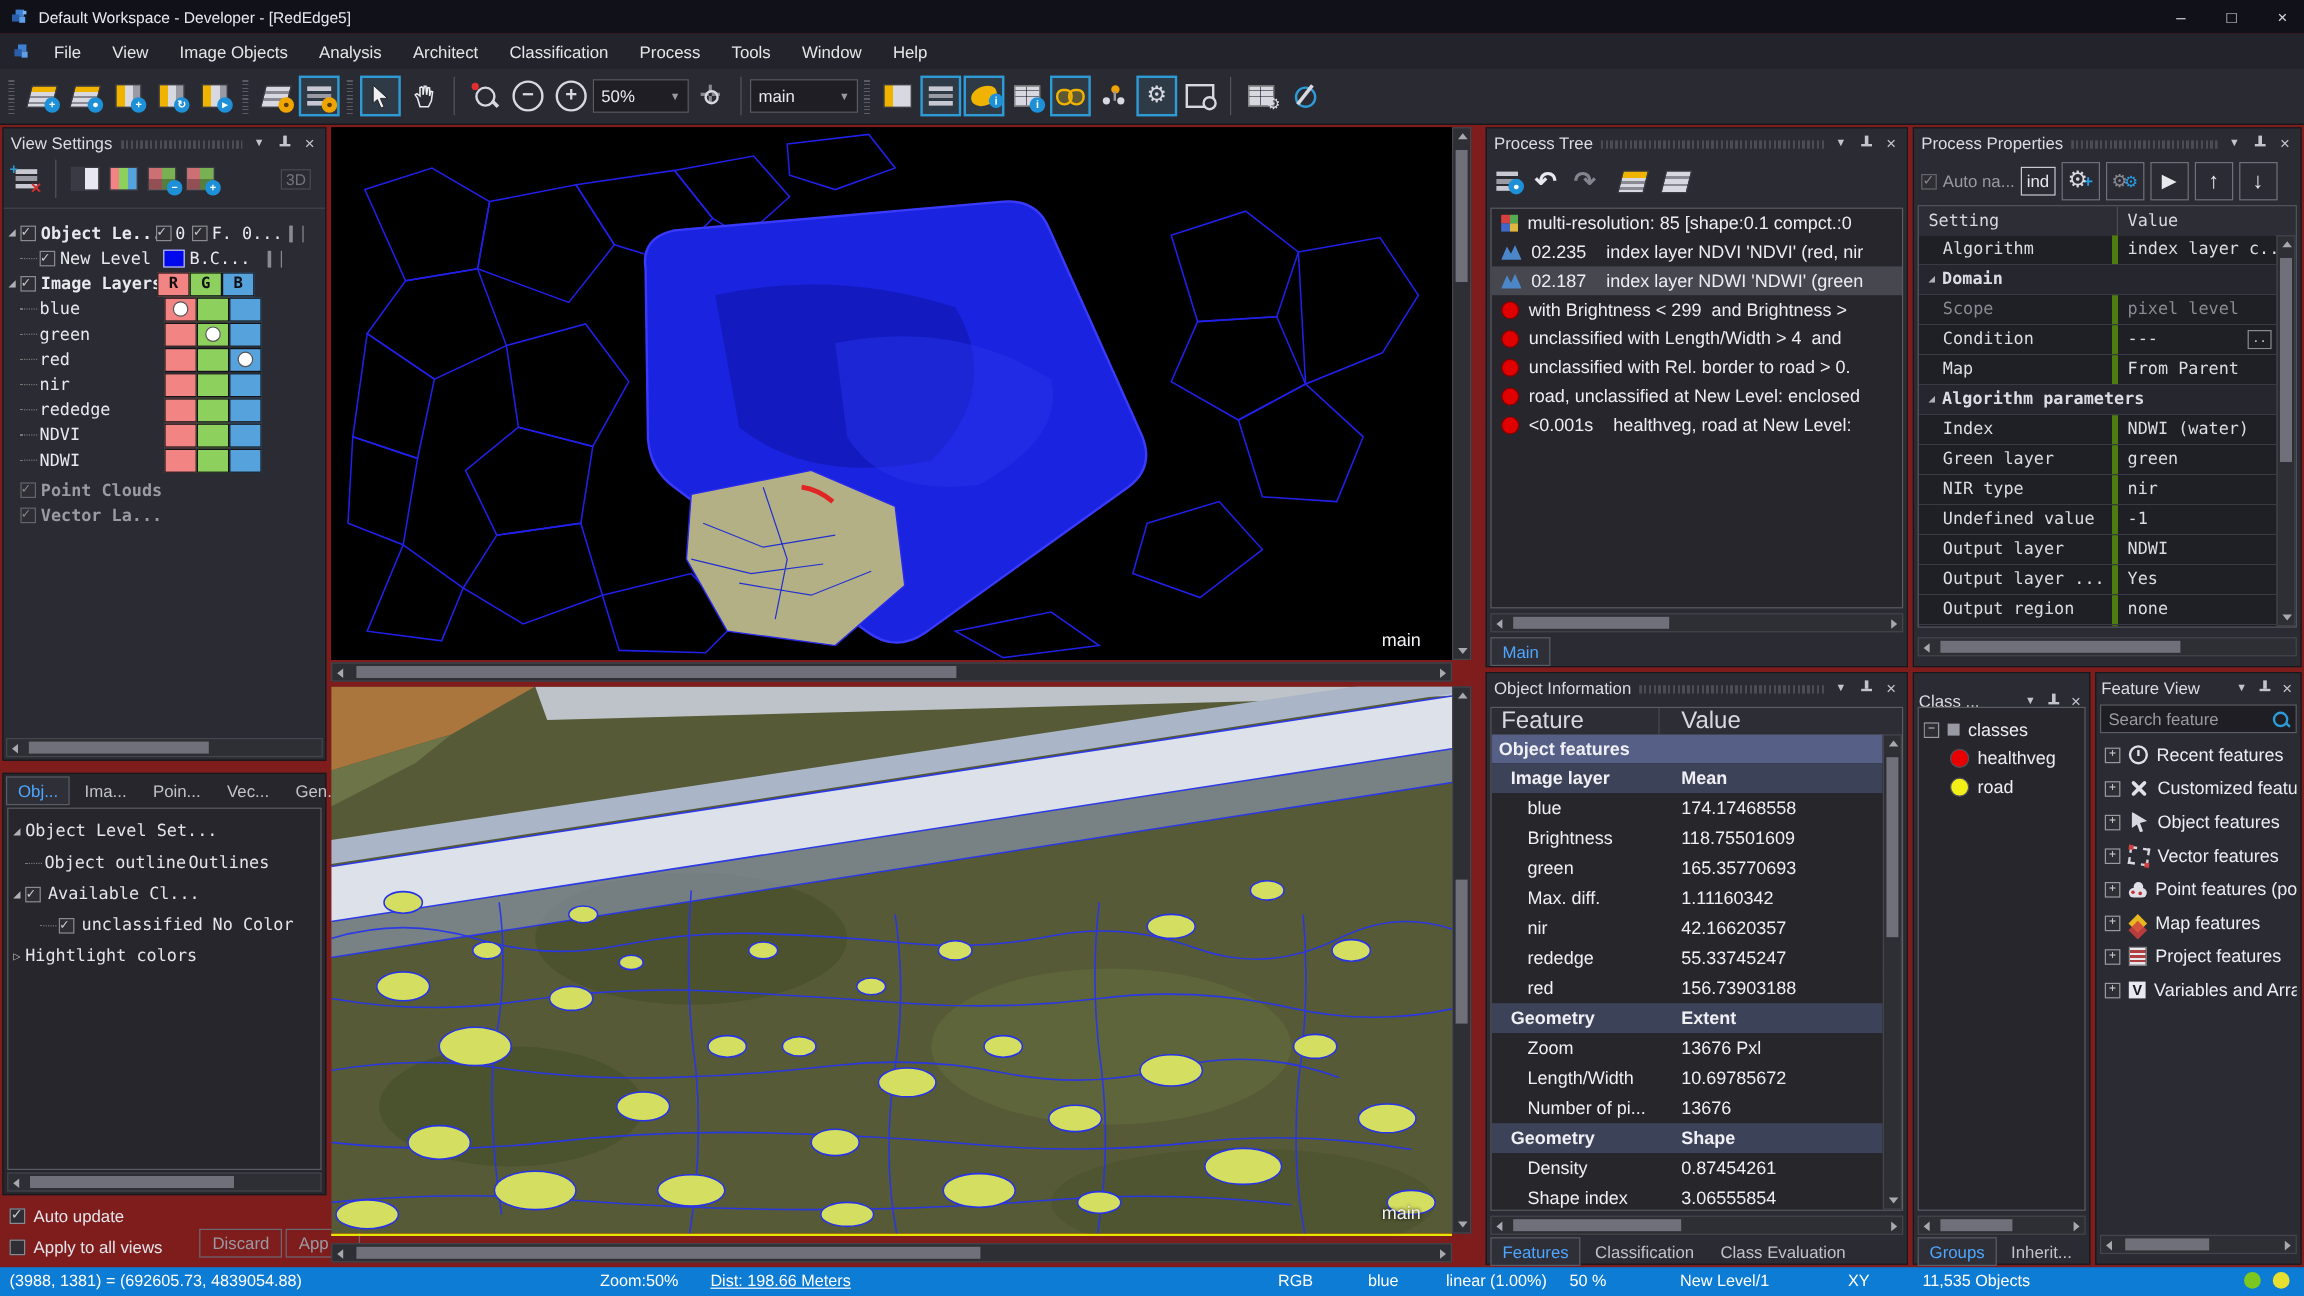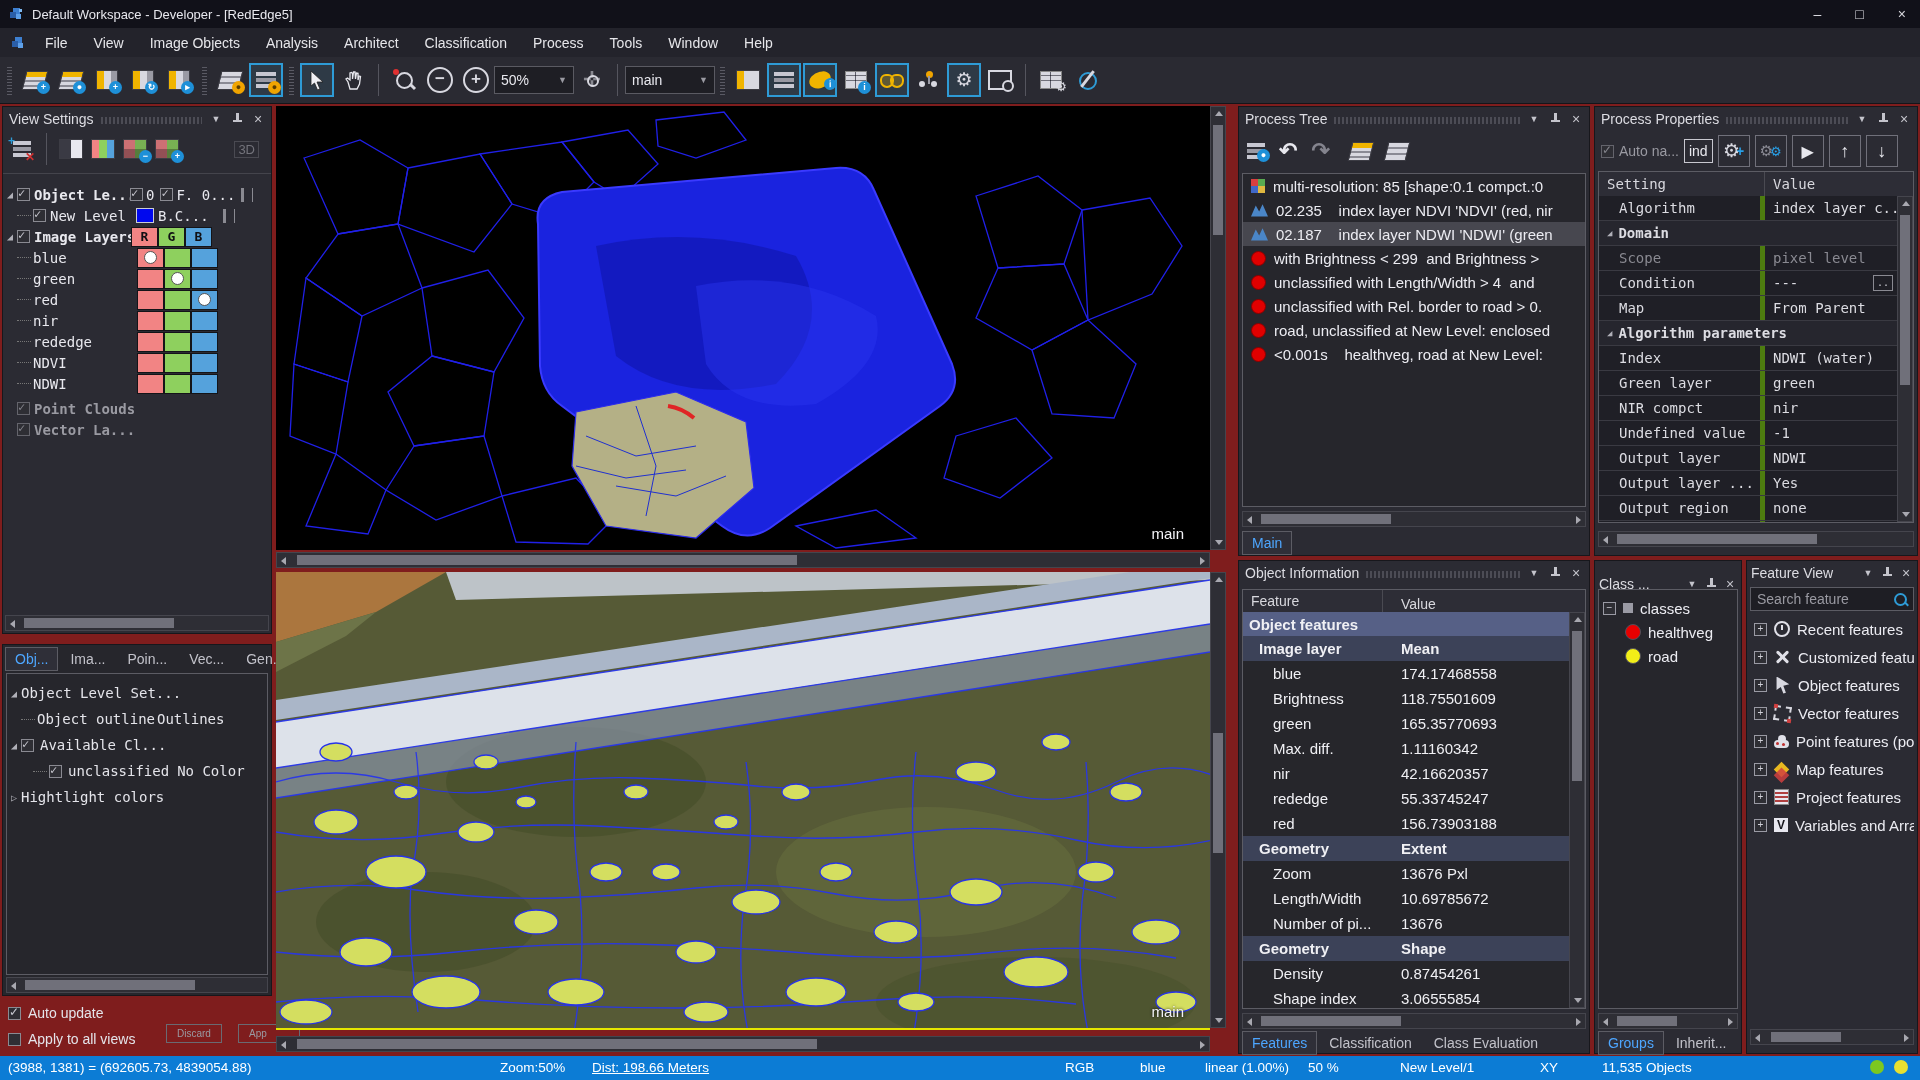--- a/index.html
+++ b/index.html
@@ -115,21 +115,21 @@
   .prow.v-group .set{border-right:none;width:auto;}
   .prow.v-group .set::before{content:"◢";font-size:9px;color:#b0b0b8;margin-right:6px;}
   .prow.v-row .set{padding-left:20px;}
   .prow.muted .set,.prow.muted .val{color:#8a8a92;}
   .minibtn{display:none;margin-left:auto;margin-right:4px;border:1px solid #8a8a92;color:#c8c8d0;font-size:10px;line-height:10px;padding:2px 3px;}
   .prow.hasbtn .minibtn{display:block;}
   .thead{display:flex;height:24px;align-items:center;background:#2d2d36;border-bottom:1px solid #4a4a52;font-family:"DejaVu Sans Mono",monospace;font-size:14px;color:#d8d8de;}
   .thead .set{width:166px;padding-left:8px;box-sizing:border-box;border-right:1px solid #4a4a52;align-self:stretch;display:flex;align-items:center;}
   .thead .val{flex:1;padding-left:8px;}
   
-  .oihead{display:flex;height:22px;align-items:flex-end;background:#2d2d36;border-bottom:1px solid #4a4a52;font-size:14px;color:#d8d8de;}
+  .oihead{display:flex;height:22px;align-items:flex-start;background:#2d2d36;border-bottom:1px solid #4a4a52;font-size:20px;color:#d8d8de;}
   .oihead .c1{width:140px;padding-left:8px;border-right:1px solid #4a4a52;align-self:stretch;display:flex;align-items:center;box-sizing:border-box;}
   .oirow{display:flex;height:25px;align-items:center;font-size:15px;color:#f0f0f4;background:#26262b;}
   .oirow .c1{width:140px;padding-left:30px;box-sizing:border-box;overflow:hidden;white-space:nowrap;flex:none;}
   .oirow .c2{flex:1;padding-left:18px;overflow:hidden;white-space:nowrap;}
   .oirow.v-section{background:#566086;font-weight:bold;height:24px;}
   .oirow.v-section .c1{padding-left:6px;width:auto;}
   .oirow.v-sub{background:#3c4258;font-weight:bold;}
   .oirow.v-sub .c1{padding-left:16px;}
   
   .clsrow{display:flex;align-items:center;gap:7px;height:24px;font-size:15px;color:#ececf2;white-space:nowrap;overflow:hidden;}
@@ -154,21 +154,21 @@
   .fvi.v-project{width:13px;height:14px;background:repeating-linear-gradient(#e8e8f0 0 2px,#b04040 2px 4px);border:1px solid #888;}
   .fvi.v-vars{width:14px;height:14px;background:#e8e8f0;color:#16161c;font-weight:bold;font-size:12px;line-height:14px;text-align:center;}
   .fvi.v-vars::after{content:"V";}
   .search{position:absolute;height:24px;background:#1e1e24;border:1px solid #5c5c64;display:flex;align-items:center;padding:0 6px;box-sizing:border-box;}
   .search .ph{color:#9a9aa2;font-size:14px;flex:1;overflow:hidden;white-space:nowrap;}
   .magblue{width:9px;height:9px;border:2px solid #2e9bd6;border-radius:50%;position:relative;flex:none;}
   .magblue::after{content:"";position:absolute;left:8px;top:8px;width:5px;height:2px;background:#2e9bd6;transform:rotate(45deg);}
   
   .vplabel{position:absolute;right:26px;bottom:8px;color:#f2f2f6;font-size:15px;text-shadow:0 0 3px #000;}
   
-  .fbtn{border:1px solid #6a6a72;color:#9a9aa2;background:transparent;padding:3px 10px;font-size:10px;position:absolute;white-space:nowrap;}
+  .fbtn{border:1px solid #6a6a72;color:#9a9aa2;background:transparent;padding:3px 10px;font-size:14px;position:absolute;white-space:nowrap;}
   #statusbar{left:0;top:1056px;width:1920px;height:24px;background:#0c7cd5;color:#fff;font-size:13.5px;}
   #statusbar span{position:absolute;top:4px;white-space:pre;}
   .sdot{position:absolute;top:5px;width:14px;height:14px;border-radius:50%;}
   .ckrow{display:flex;align-items:center;gap:7px;font-size:14px;color:#e4e4ea;height:22px;}
 </style>
 </head>
 <body>
 
 <div id="app">
 
@@ -796,21 +796,21 @@
             </div>
 
             <div class="prow v-row">
               <span class="set">Green layer</span>
               <span class="val" style="display:flex;align-items:center;">
                 <span>green</span>
               </span>
             </div>
 
             <div class="prow v-row">
-              <span class="set">NIR compct</span>
+              <span class="set">NIR type</span>
               <span class="val" style="display:flex;align-items:center;">
                 <span>nir</span>
               </span>
             </div>
 
             <div class="prow v-row">
               <span class="set">Undefined value</span>
               <span class="val" style="display:flex;align-items:center;">
                 <span>-1</span>
               </span>

